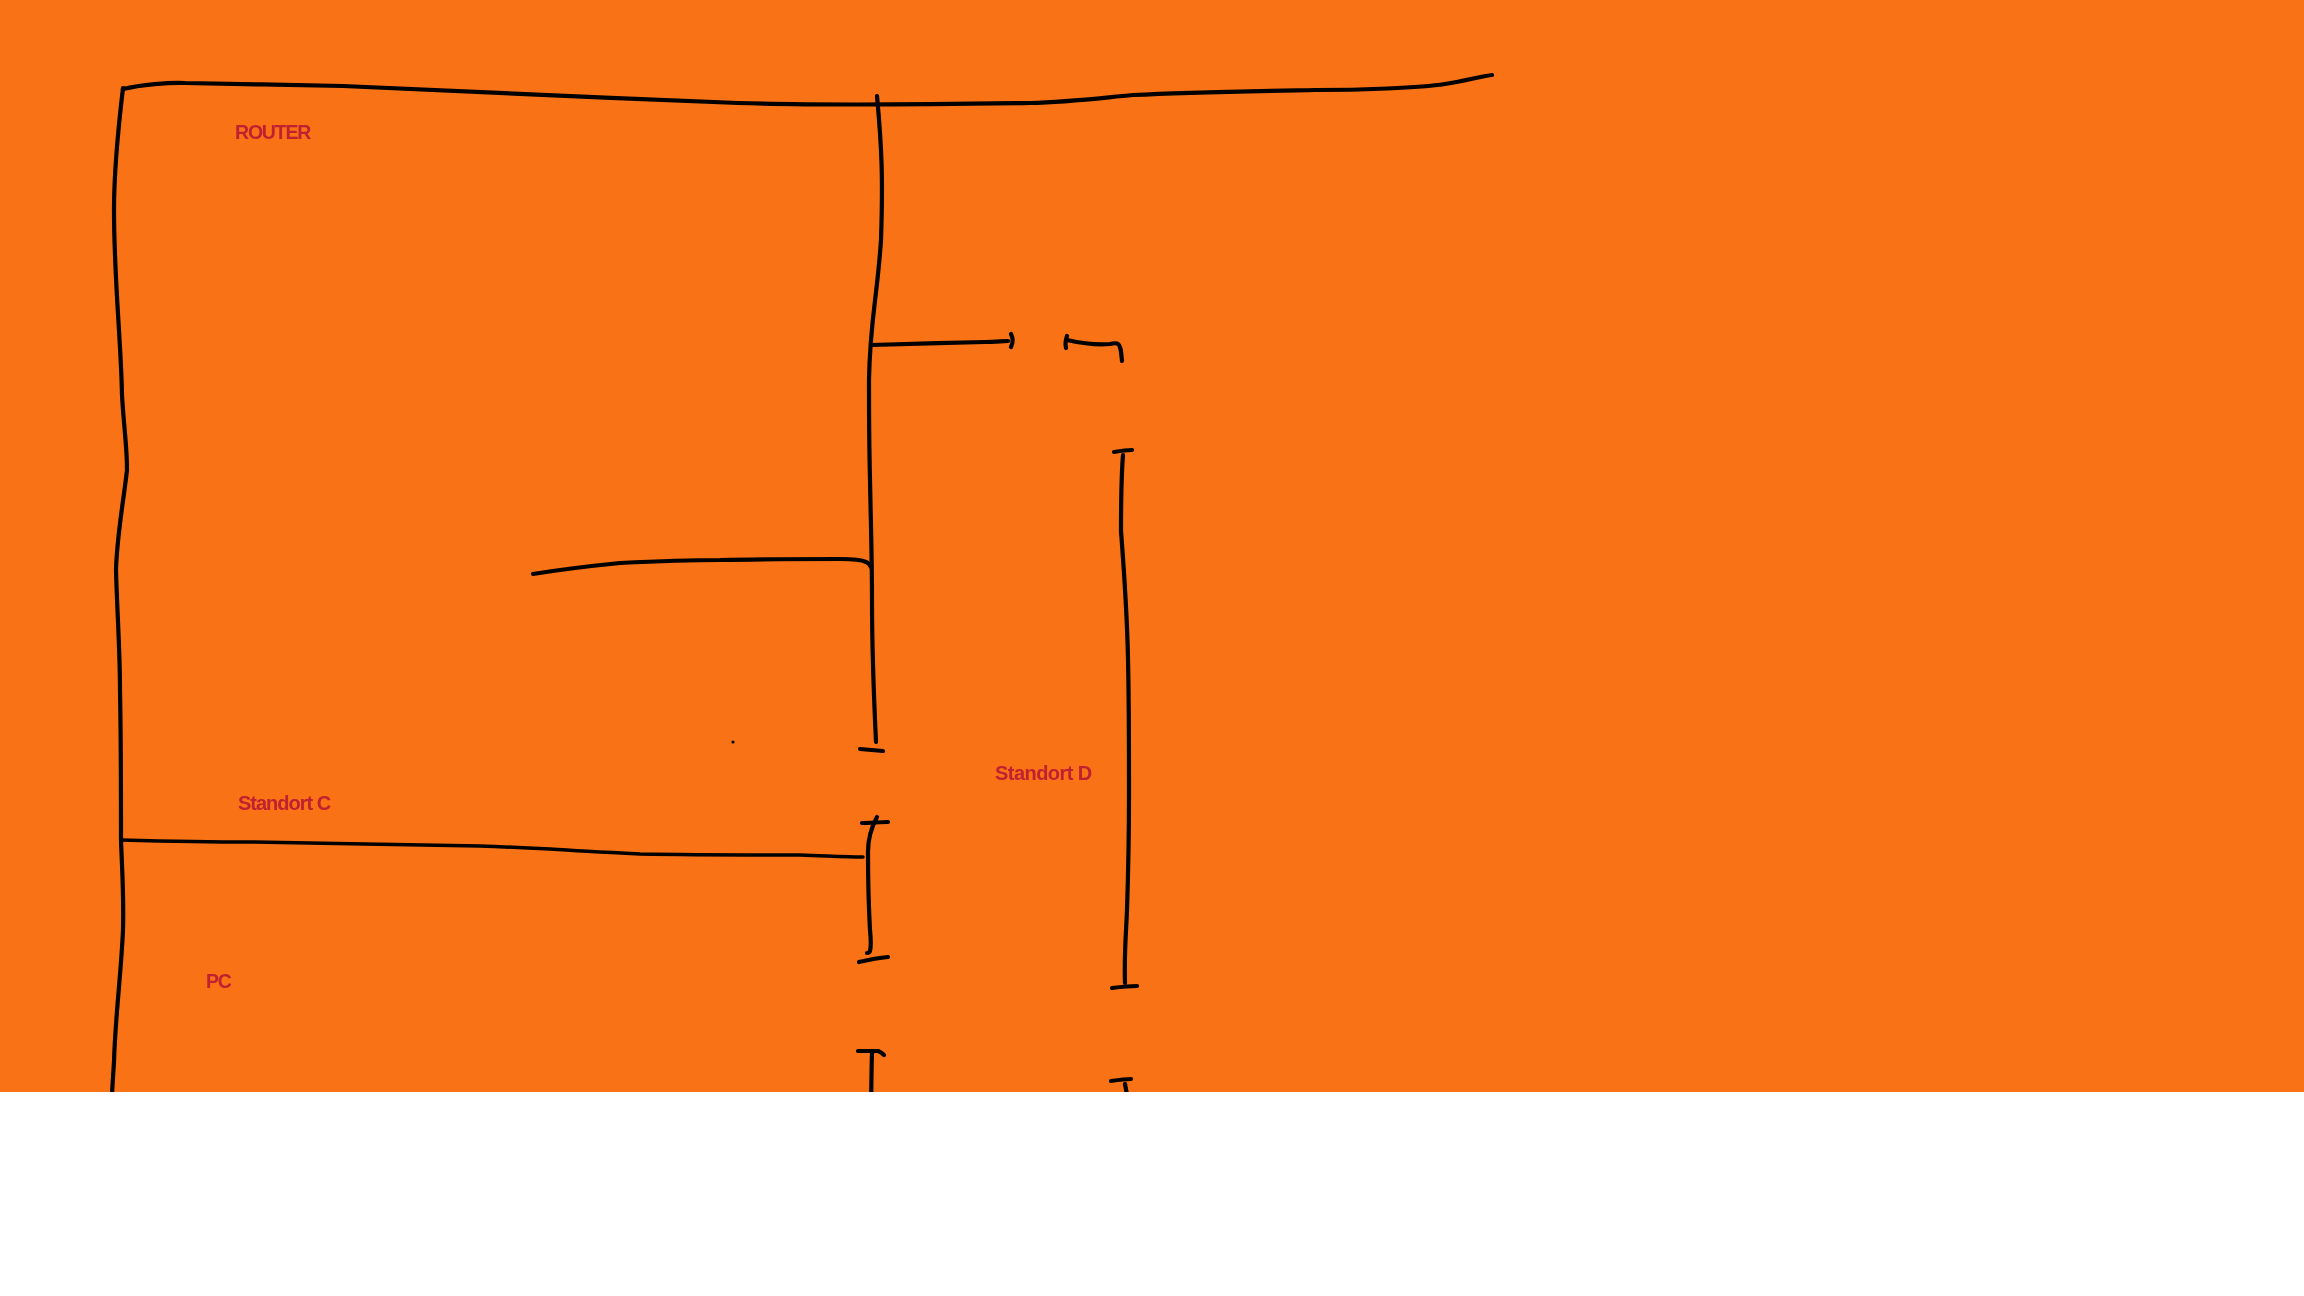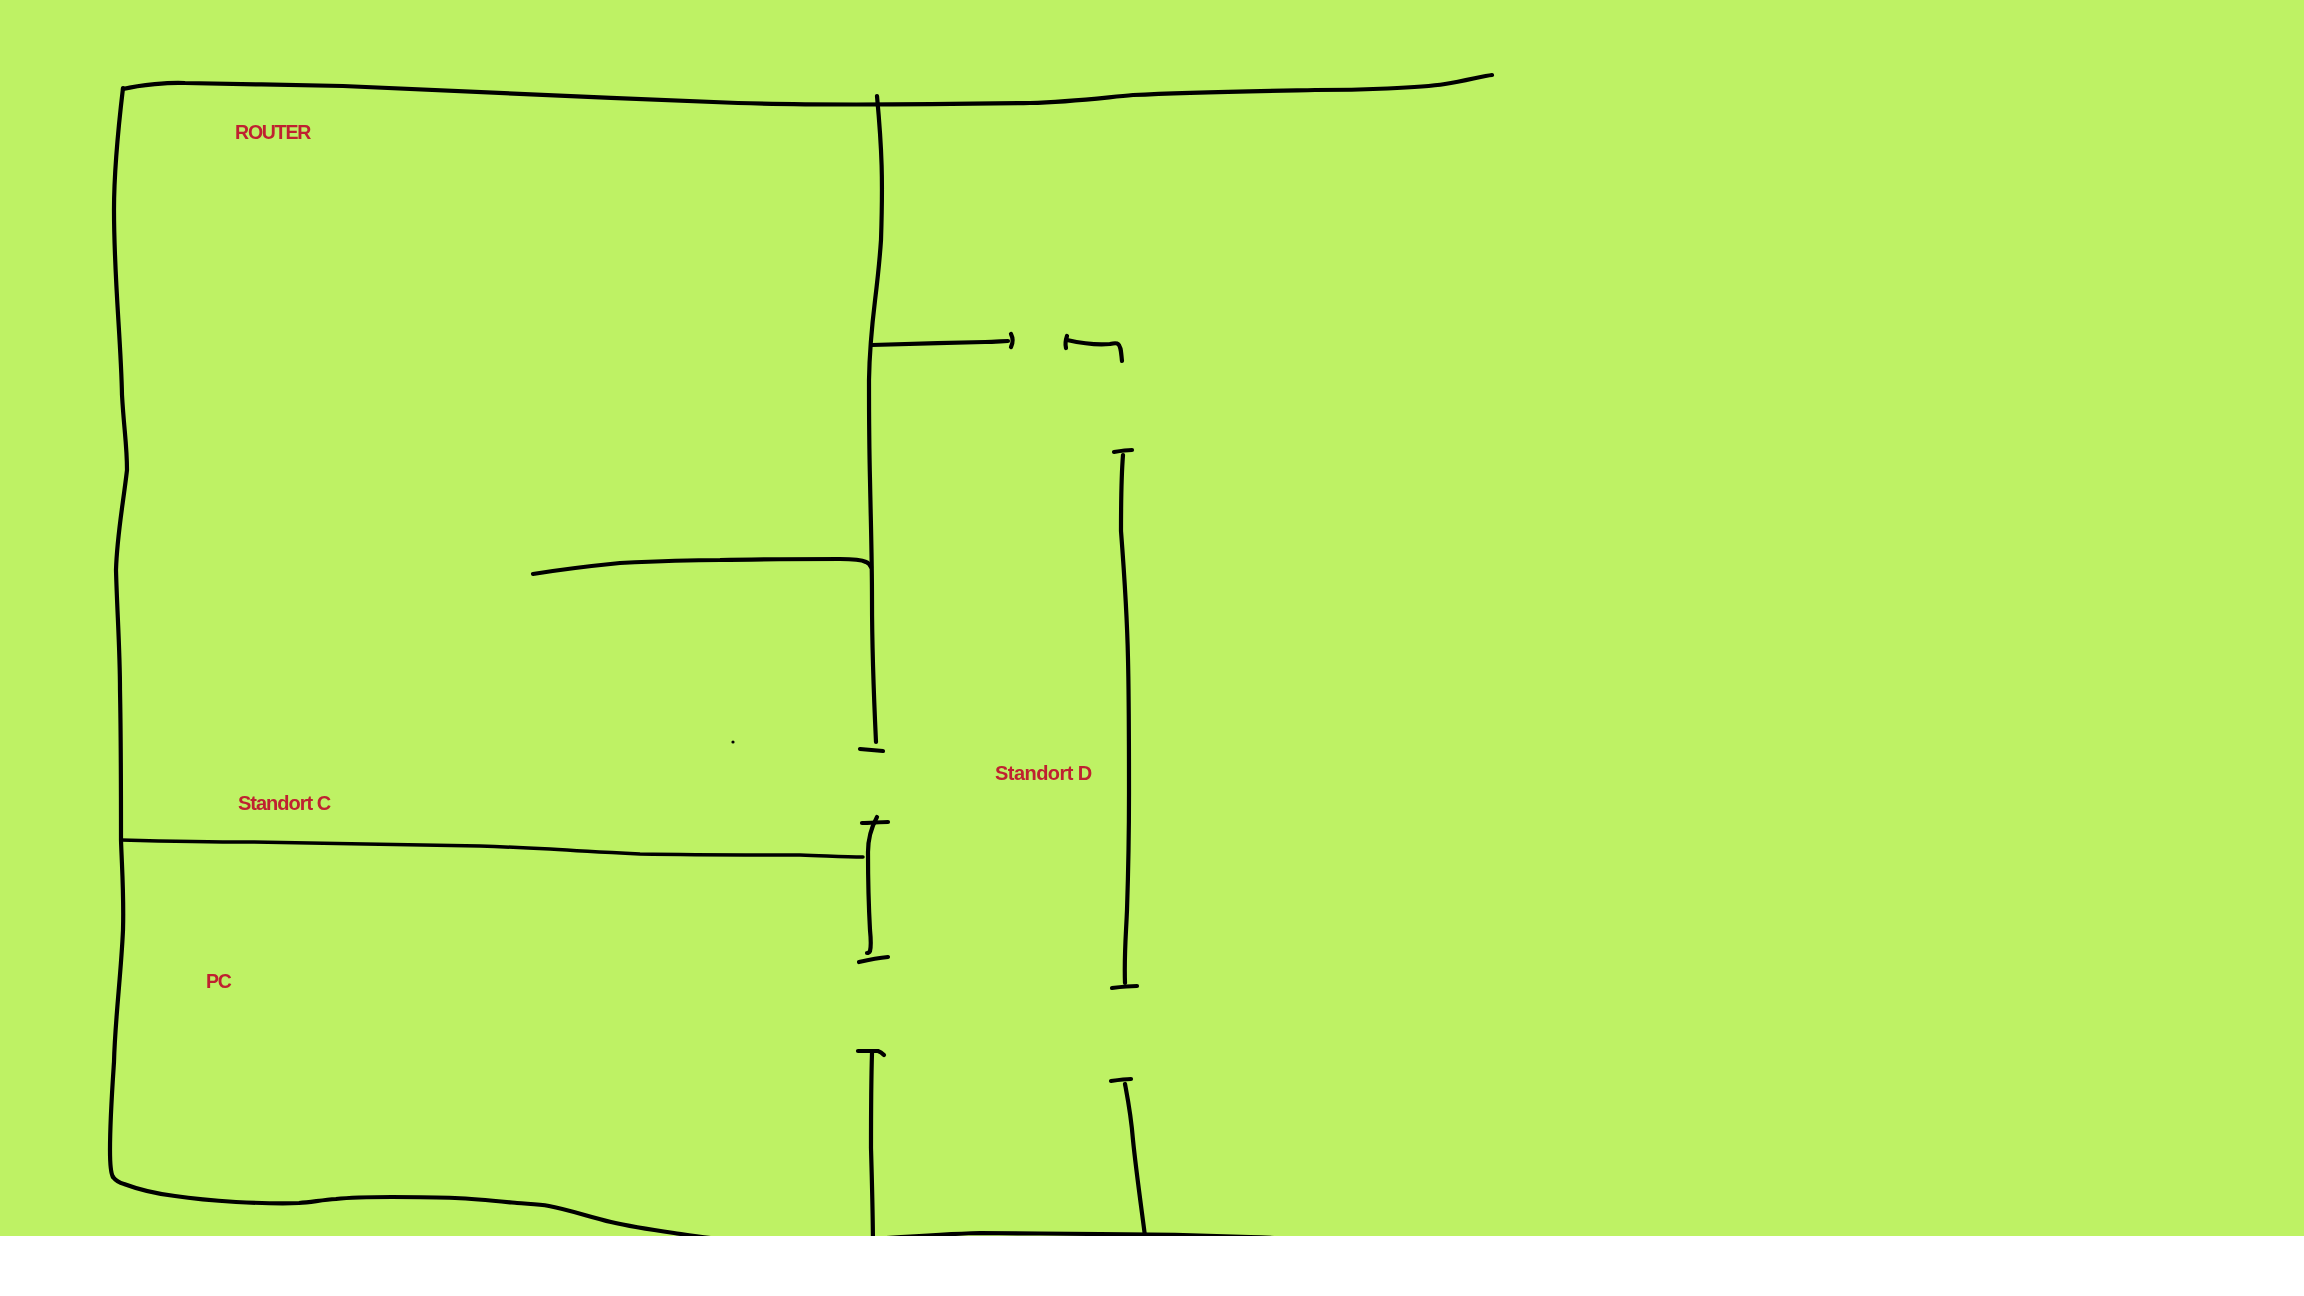--- a/index.html
+++ b/index.html
@@ -1,16 +1,16 @@
 <!DOCTYPE html>
 <html><head>
 <meta charset="utf-8">
 <style>
   html,body{margin:0;padding:0;background:#ffffff;}
-  .page{width:2304px;height:1236px;position:relative;overflow:hidden;background:#bef264;}
+  .page{width:2304px;height:1092px;position:relative;overflow:hidden;background:#f97316;}
   svg{position:absolute;left:0;top:0;}
   text{font-family:"Liberation Sans", sans-serif;font-weight:bold;fill:#bf2130;}
 </style>
 </head>
 <body>
 <div class="page">
 <svg width="2304" height="1296" viewBox="0 0 2304 1296" fill="none" stroke="#000000" stroke-width="4.2" stroke-linecap="round" stroke-linejoin="round">
 
 <path d="M123,89 C140,85 170,82 185,83 C230,84 300,85 343,86 C420,89 600,98 738,103 C830,106 960,104 1030,103 C1070,102 1100,98 1133,95 C1190,92 1260,91 1315,90 C1360,90 1420,88 1445,84 C1465,81 1483,76 1492,75"></path>
 

